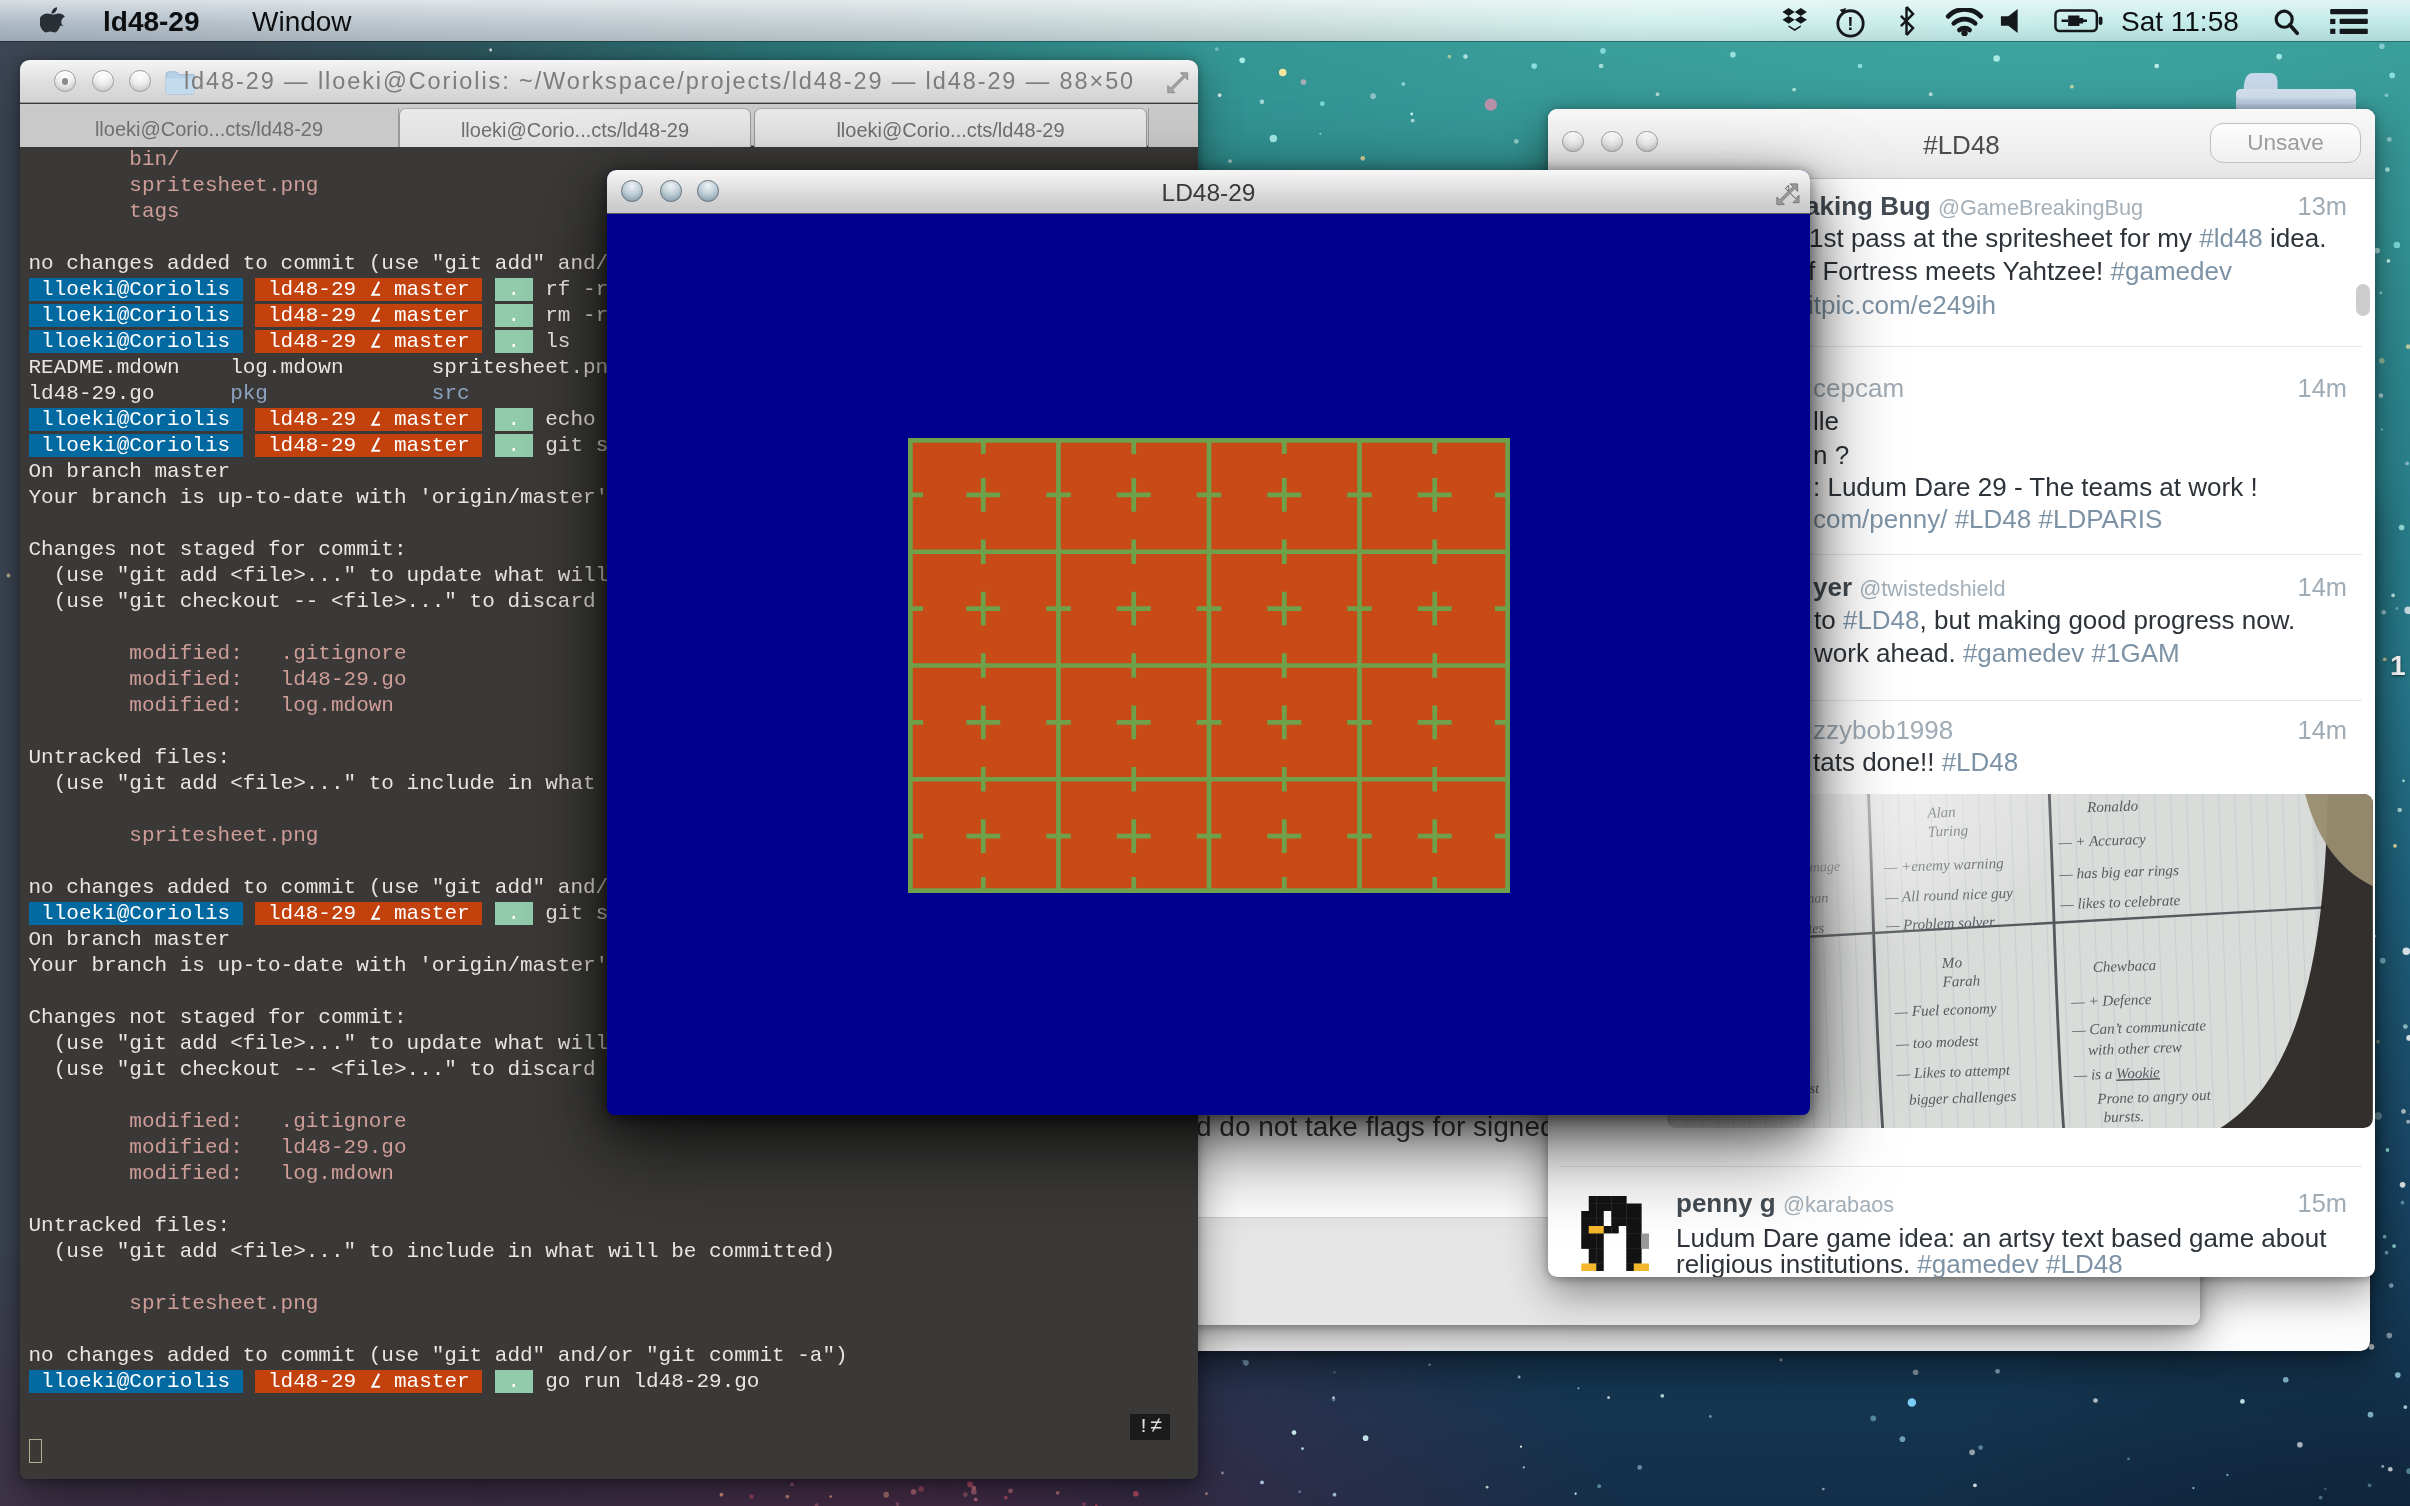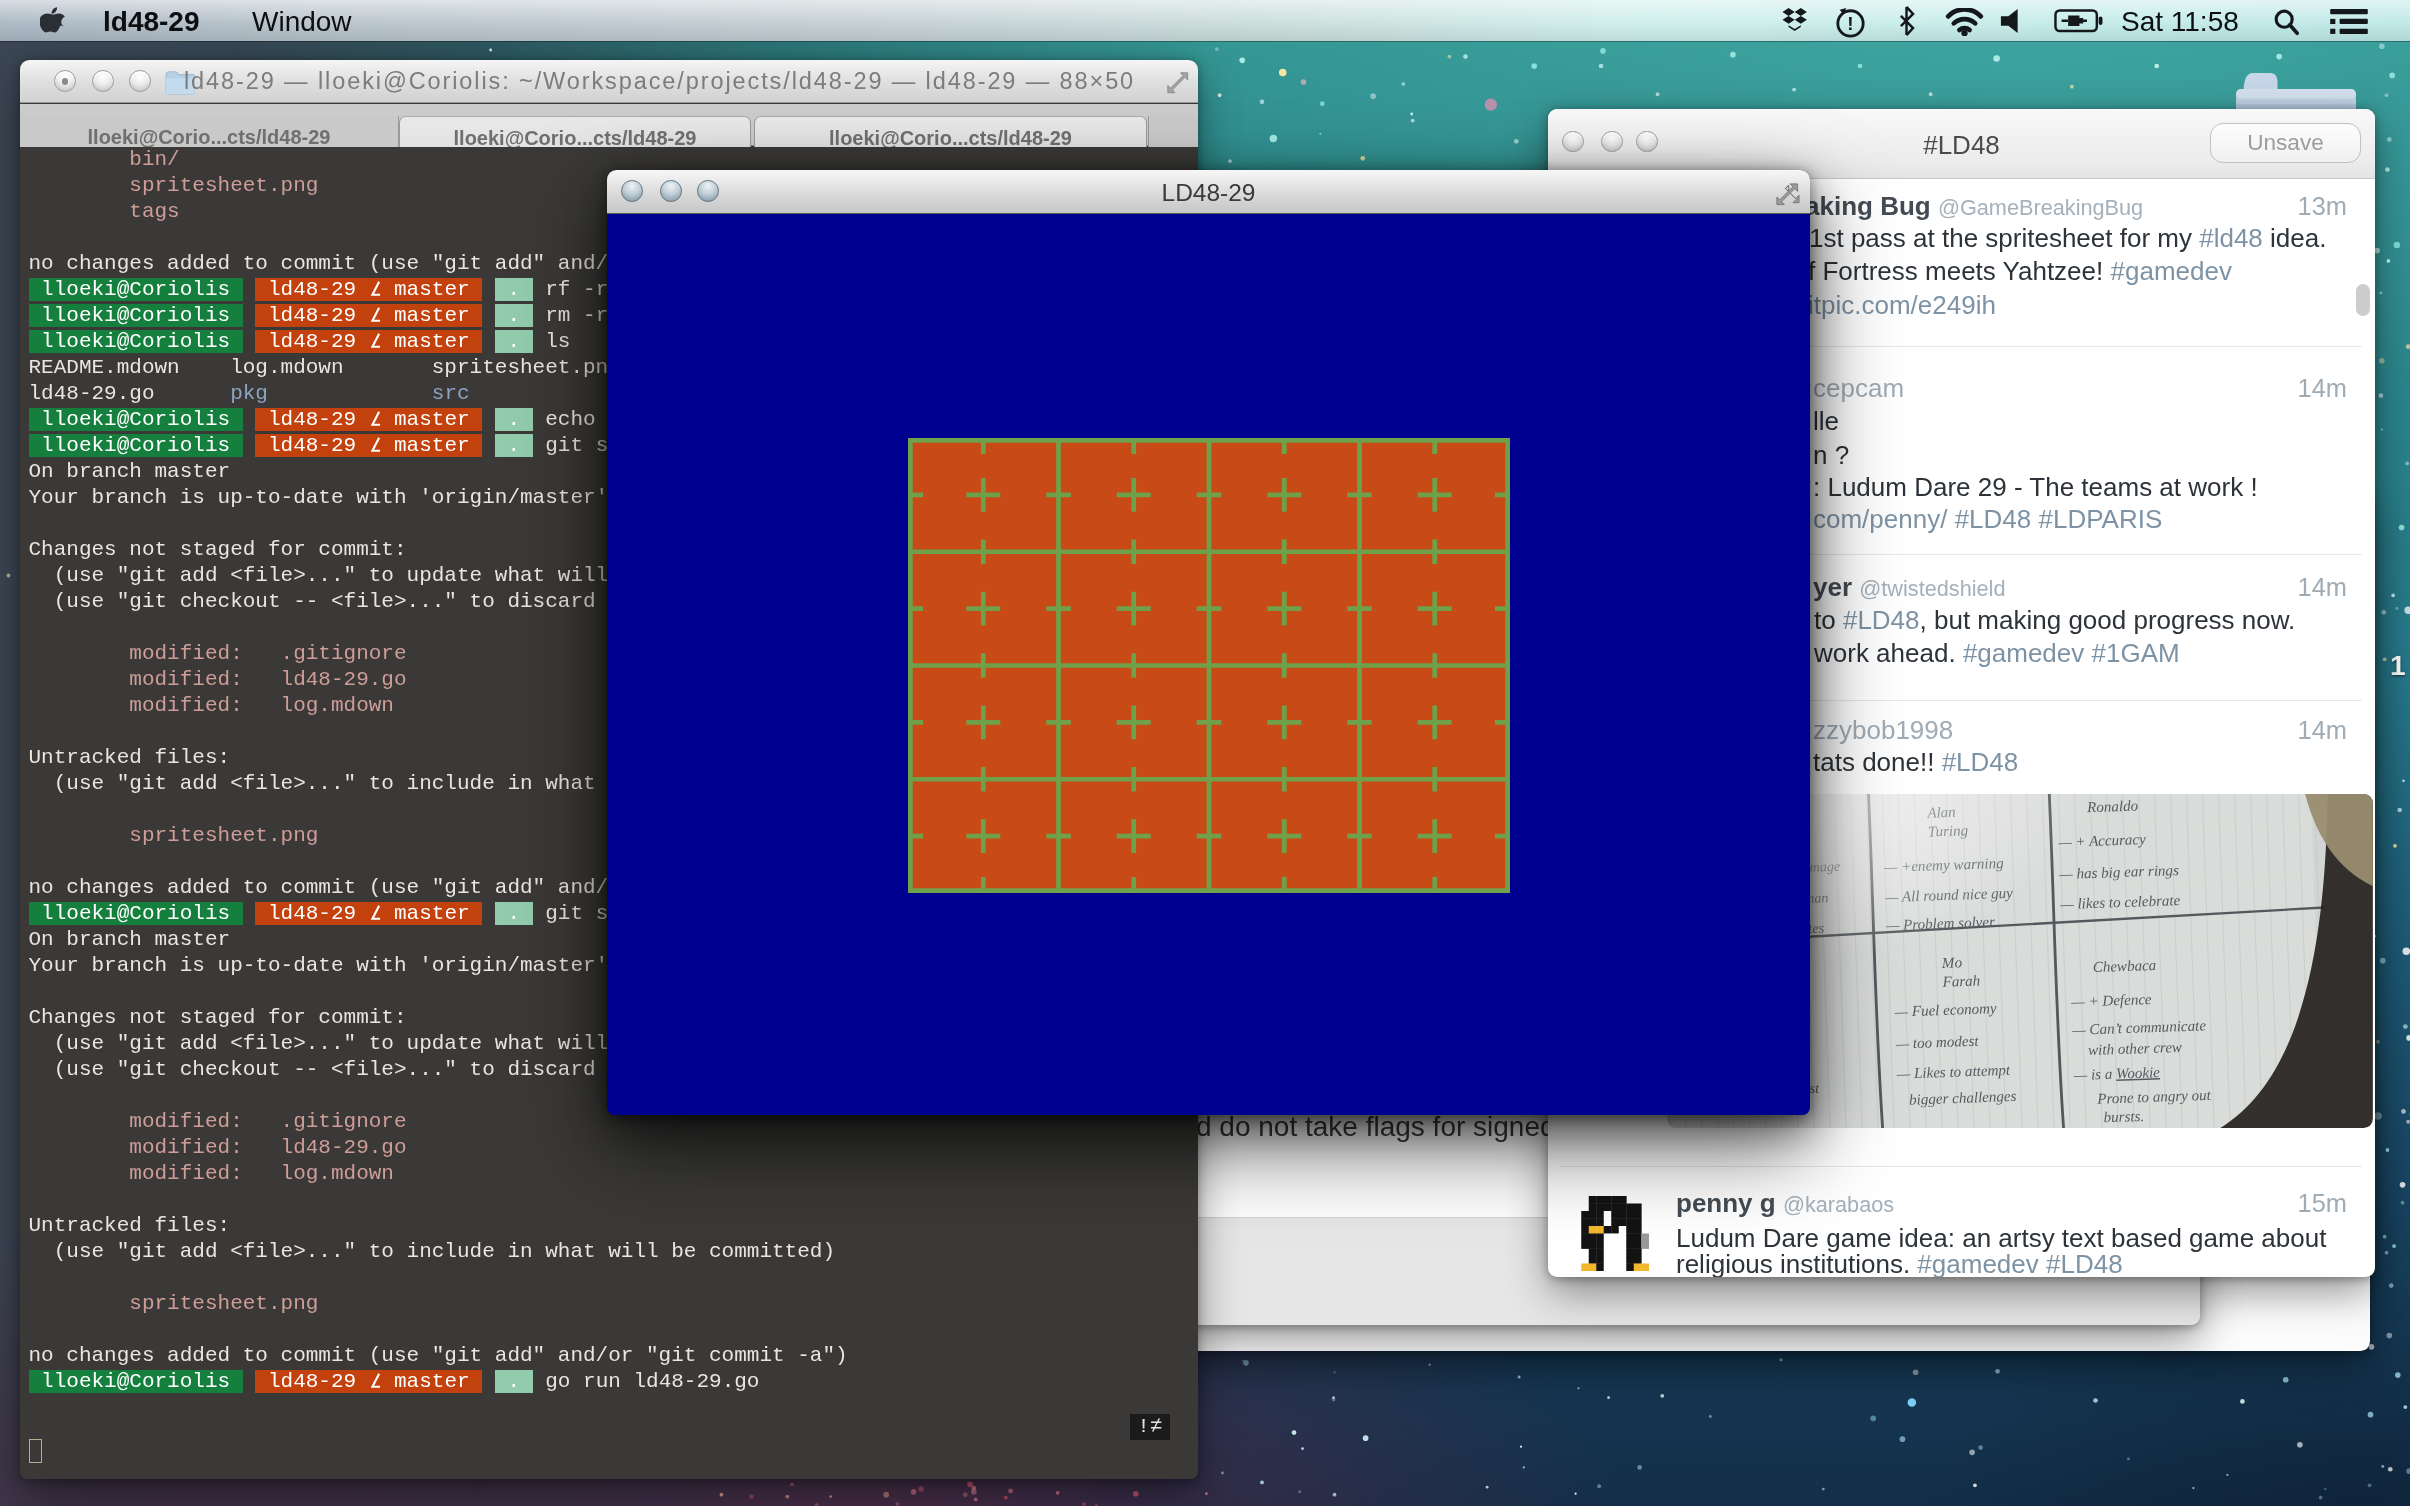--- a/index.html
+++ b/index.html
@@ -17,30 +17,30 @@
 #menubar{position:absolute;left:0;top:0;width:2411px;height:41px;z-index:50;
  background:linear-gradient(to right,#a8b5c1 0%,#b6c2ca 15%,#c2cdd2 35%,#c9dcda 52%,#cdeeea 68%,#c2ebe8 85%,#bce7e6 100%);box-shadow:0 0.9px 0 rgba(0,0,0,.35)}
 #menubar:before{content:"";position:absolute;inset:0;background:linear-gradient(to bottom,rgba(255,255,255,.55),rgba(255,255,255,.08) 55%,rgba(0,0,0,.07))}
 #menubar *{position:absolute}
 .mtxt{font-size:28px;color:#0c0e10;top:5.6px}
 
 #term{left:20px;top:60px;width:1178px;height:1419px;border-radius:9.4px 9.4px 7.5px 7.5px;z-index:4;background:#3a3937}
 #term .tbar{position:absolute;left:0;top:0;right:0;height:43px;border-radius:9.4px 9.4px 0 0;
  background:linear-gradient(#f5f5f5,#dedede 55%,#d2d2d2);border-bottom:0.9px solid #9a9a9a}
 #term .tabs{position:absolute;left:0;top:44px;right:0;height:42px;background:#cbcbcb;border-bottom:0.9px solid #8e8e8e}
-.tab{position:absolute;top:12px;height:60px;font-size:20px;font-weight:bold;color:#6f6f6f;text-align:center;line-height:42px;white-space:nowrap;overflow:hidden}
+.tab{position:absolute;top:4px;height:60px;font-size:20px;font-weight:normal;color:#6f6f6f;text-align:center;line-height:42px;white-space:nowrap;overflow:hidden}
 .tab.lit{background:linear-gradient(#e9e9e9,#dcdcdc);border-left:0.9px solid #989898;border-right:0.9px solid #989898;border-radius:6.6px 6.6px 0 0;border-top:0.9px solid #aaa}
 .tl{position:absolute;width:21.7px;height:21.7px;border-radius:50%}
 .tl.gray{background:radial-gradient(circle at 50% 28%,#ffffff,#ececec 45%,#cfcfcf 75%,#bdbdbd);border:0.9px solid #9f9f9f;box-shadow:inset 0 1.9px 1.9px rgba(255,255,255,.9)}
 .tl.blue{background:radial-gradient(circle at 50% 25%,#edf3f6,#c2d0d8 45%,#8ba0ad 85%);border:0.9px solid #66757f}
 .ttitle{position:absolute;font-size:23.5px;letter-spacing:1.9px;color:#7c7c7c;white-space:nowrap}
 #tcontent{position:absolute;left:0;top:87px;right:0;bottom:0;background:#3a3937;border-radius:0 0 7.5px 7.5px;overflow:hidden}
 #tpre{position:absolute;left:8.5px;top:0px;font-family:"Liberation Mono",monospace;font-size:21px;line-height:26px;color:#e9e5df;white-space:pre}
 .row{height:26px;white-space:pre}
-.c1{background:#15803d;color:#fff}
+.c1{background:#0369a1;color:#fff}
 .c2{background:#c2410c;color:#fff}
 .c3{background:#92ccac;color:#fff}
 .b{color:#8ba3c1}
 .br{width:12.6px;height:21px;vertical-align:-3.8px;display:inline-block}
 #rchip{position:absolute;right:28px;top:1267px;height:26px;line-height:26px;background:#1b1b1b;color:#e2e2e2;font-family:"Liberation Mono",monospace;font-size:21px;padding:0 7.5px}
 #cursor{position:absolute;left:8.5px;top:1292px;width:13px;height:23.5px;border:1.9px solid #b3ac8e}
 
 #game{left:607px;top:170px;width:1203px;height:945px;border-radius:9.4px 9.4px 7.5px 7.5px;z-index:6;background:#000090;box-shadow:0 32px 85px rgba(0,0,0,.6),0 13px 38px rgba(0,0,0,.42),0 2.8px 13px rgba(0,0,0,.4)}
 #game .gbar{position:absolute;left:0;top:0;right:0;height:44px;border-radius:9.4px 9.4px 0 0;
  background:linear-gradient(#f7f7f7,#d3d3d3 70%,#c7c7c7);border-bottom:1.9px solid #5c5c5c}

